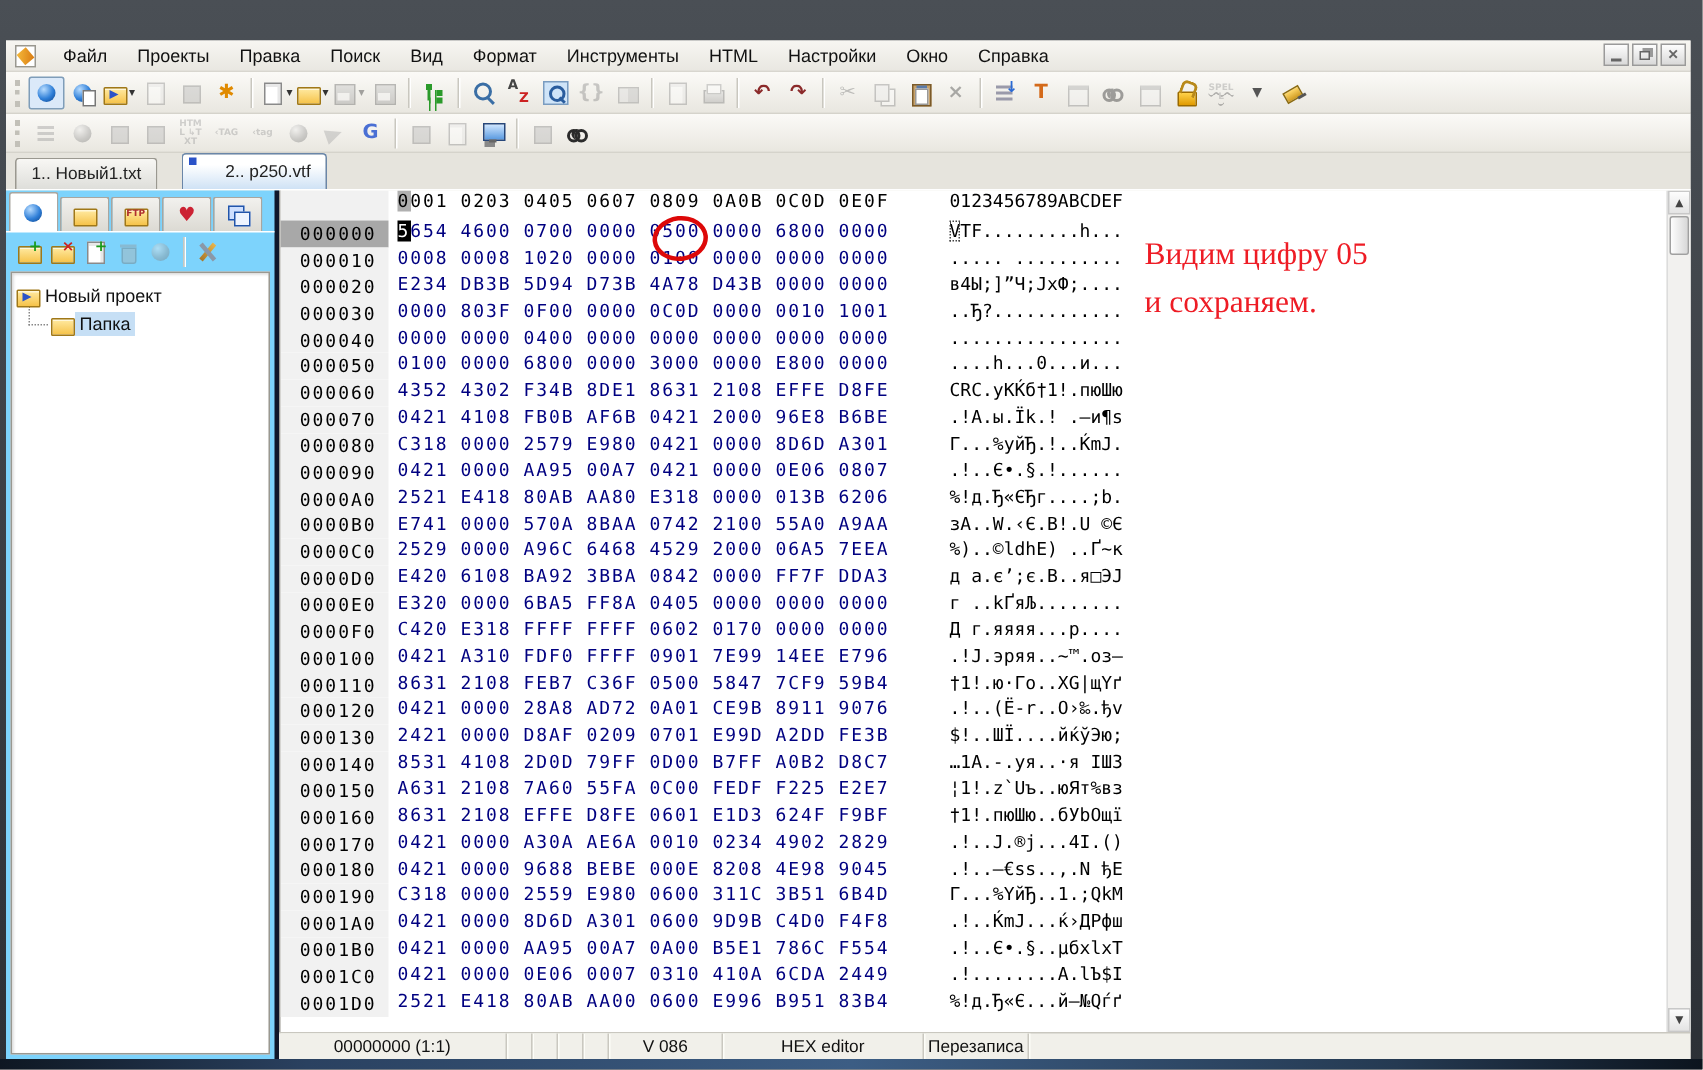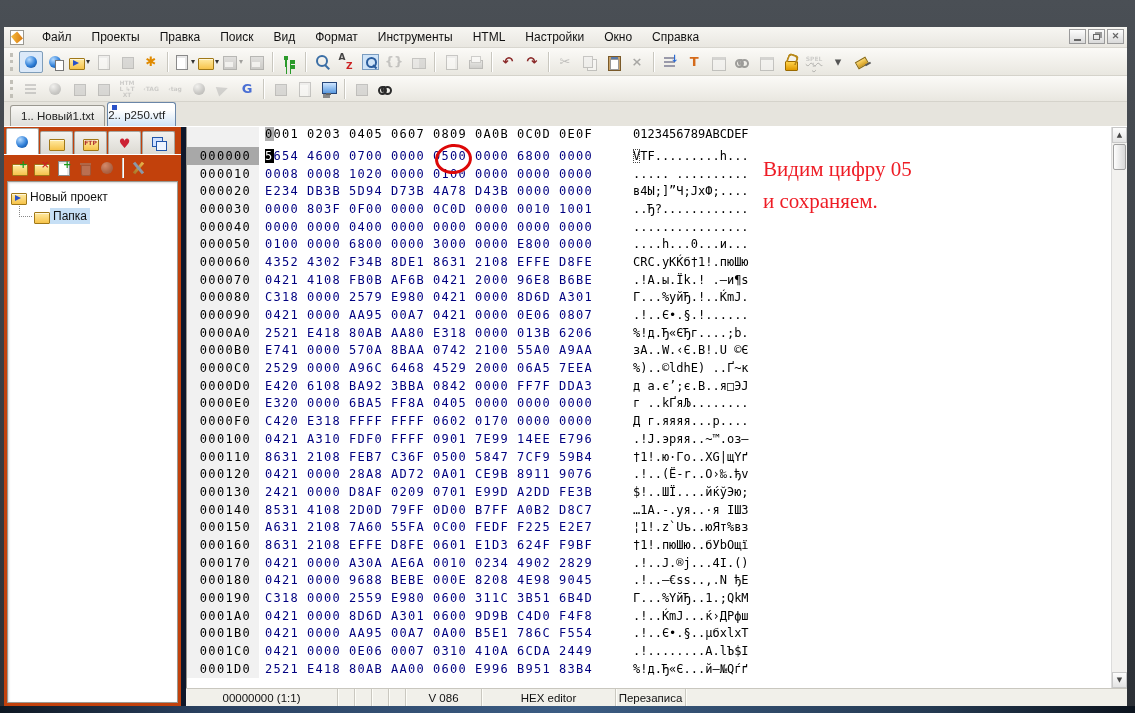--- a/index.html
+++ b/index.html
@@ -83,41 +83,41 @@
 .ic.monitor::before{content:"";position:absolute;left:2px;top:1px;width:13px;height:10px;background:linear-gradient(#cfe6ff,#5a9ae0);border:1px solid #27477a}
 .ic.monitor::after{content:"";position:absolute;left:6px;top:12px;width:5px;height:2px;background:#666;box-shadow:-2px 2px 0 1px #888}
 .ic.winstack::before{content:"";position:absolute;left:2px;top:2px;width:9px;height:8px;border:1px solid #2255aa;background:#cfe0ff}
 .ic.winstack::after{content:"";position:absolute;left:6px;top:6px;width:9px;height:8px;border:1px solid #2255aa;background:#eef4ff}
 .ic.trash::before{content:"";position:absolute;left:4px;top:5px;width:8px;height:9px;background:#b0b0b0;border:1px solid #777;border-radius:0 0 2px 2px}
 .ic.trash::after{content:"";position:absolute;left:3px;top:3px;width:11px;height:2px;background:#999}
 .ic.tools::before{content:"";position:absolute;left:7px;top:1px;width:3px;height:14px;background:linear-gradient(#e8b44a,#a8782a);transform:rotate(40deg)}
 .ic.tools::after{content:"";position:absolute;left:7px;top:1px;width:3px;height:14px;background:#8a98a8;transform:rotate(-40deg)}
 
 .tabbar{height:25px;display:flex;align-items:flex-end;padding-left:6px;background:#e6e4dd;border-bottom:1px solid #fff;flex:none}
-.tab{height:21px;display:flex;align-items:center;padding:0 10px;font-size:11.5px;color:#222;border:1px solid #9a9890;border-bottom:none;border-radius:3px 3px 0 0;background:linear-gradient(#f8f7f4,#dededa);margin-right:2px;position:relative;white-space:nowrap}
-.tab.active{height:24px;background:linear-gradient(#ffffff 30%,#cfe2f5);border-color:#6a86a8;padding-left:0}
+.tab{height:21px;display:flex;align-items:center;padding:0 10px;font-size:11.5px;color:#222;border:1px solid #9a9890;border-bottom:none;border-radius:3px 3px 0 0;background:linear-gradient(#f8f7f4,#dededa);margin-right:16px;position:relative;white-space:nowrap}
+.tab.active{height:24px;background:linear-gradient(#ffffff 30%,#cfe2f5);border-color:#6a86a8;padding-left:28px}
 .tab .mod{position:absolute;left:4px;top:2px;width:5px;height:5px;background:#2a52c8}
 
 .content{flex:1;display:flex;min-height:0}
-.sidebar{width:182px;flex:none;background:#c2410c;border-right:5px solid #0f172a;display:flex;flex-direction:column}
+.sidebar{width:182px;flex:none;background:#7dd3fc;border-right:3px solid #0f172a;display:flex;flex-direction:column}
 .side-tabs{height:27px;display:flex;align-items:flex-end;padding:2px 2px 0;flex:none}
 .stab{width:33px;height:23px;border:1px solid #a8a6a0;border-bottom:none;border-radius:2px 2px 0 0;background:linear-gradient(#f2f1ee,#dcdad3);display:flex;align-items:center;justify-content:center;margin-right:1px}
 .stab.on{background:#fff;height:26px}
 .side-tools{height:26px;display:flex;align-items:center;padding-left:4px;flex:none;border-top:1px solid #fff}
 .side-tools .tbtn{min-width:22px}
 .tree{flex:1;margin:1px 3px 3px;background:#fff;border:1px solid #9a9890;box-shadow:inset 1px 1px 2px #d8d8d8;padding:5px 2px;font-size:12px;overflow:hidden}
 .titem{display:flex;align-items:center;height:19px;white-space:nowrap}
 .titem .lbl{padding:1px 3px;color:#111}
 .titem .lbl.sel{background:#c6dff5}
 .t-conn{width:13px;height:14px;border-left:1px dotted #888;border-bottom:1px dotted #888;margin:-6px 1px 6px 9px}
 
 .editor-col{flex:1;display:flex;flex-direction:column;min-width:0}
 .editor{position:relative;flex:1;background:#fff;border-left:1px solid #9a9890;overflow:hidden;font-family:"DejaVu Sans Mono",monospace;font-size:12px}
 .hexhdr{display:flex;height:20px;color:#000}
-.hexrow{display:flex;height:17.7px;align-items:center}
+.hexrow{display:flex;height:17.7px;}
 .addr{width:72px;height:100%;padding-right:8px;background:#f1f1f1;color:#000;letter-spacing:1.3px;display:flex;align-items:center;justify-content:flex-end;flex:none}
 .addr.sel{background:#a8a8a8}
 .hx{width:35px;margin-right:7px;letter-spacing:1.3px;color:#000080;white-space:pre;flex:none}
 .hx.first{margin-left:6px}
 .hexhdr .hx{color:#000}
 .hascii{margin-left:32px;white-space:pre;color:#000}
 .cursor{background:#000;color:#fff}
 .acur{outline:1px dotted #444;outline-offset:-1px}
 .hdrcur{background:#b0b0b0}
 .red-circle{position:absolute;left:248px;top:17px;width:37px;height:30px;border:3px solid #dd0808;border-radius:50%;transform:rotate(-6deg)}

